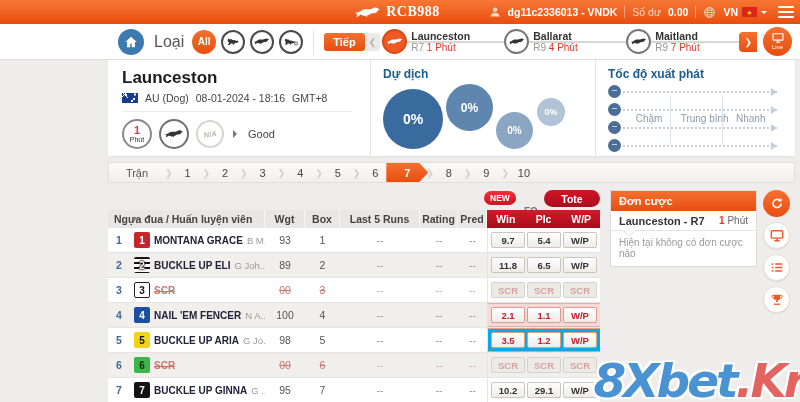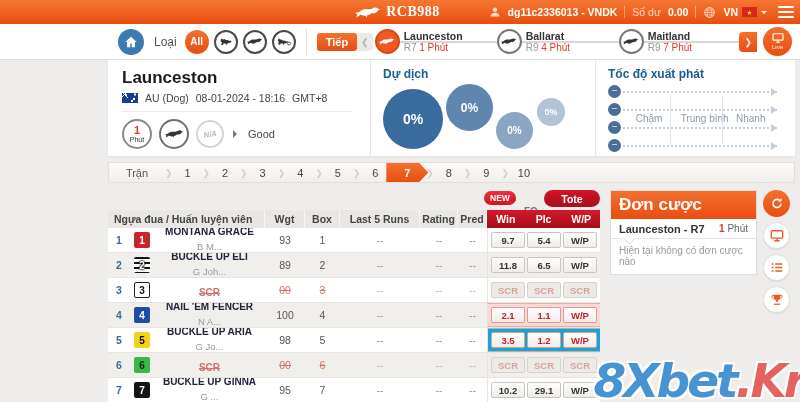--- a/index.html
+++ b/index.html
@@ -20,21 +20,21 @@
   .flag-vn { width:15px; height:10px; background:#da251d; display:inline-flex; align-items:center; justify-content:center; color:#ffdf00; font-size:7px; line-height:1; }
   .caret { width:0; height:0; border:3px solid transparent; border-top-color:#fff; margin-top:3px; }
   .hamburger { width:16px; display:flex; flex-direction:column; gap:2.5px; cursor:pointer; margin-left:4px; }
   .hamburger i { display:block; height:2.5px; background:#fff; border-radius:1px; }
 
   
   .navbar { height:36px; background:#fff; border-bottom:1px solid #ddd; display:flex; align-items:center; padding-left:118px; position:relative; z-index:10; }
   .circle { border-radius:50%; display:flex; align-items:center; justify-content:center; flex:none; }
   .home-btn { width:26px; height:26px; background:#3d7ab0; color:#fff; }
   .home-btn svg { width:14px; height:14px; }
-  .loai-label { font-size:12px; color:#555; margin:0 8px 0 10px; }
+  .loai-label { font-size:16px; color:#555; margin:0 8px 0 10px; }
   .all-btn { width:24px; height:24px; background:linear-gradient(#f4702f,#e94e11); color:#fff; font-size:10px; font-weight:bold; }
   .animal-btn { width:24px; height:24px; border:2px solid #4a4a4a; background:#fff; color:#333; margin-left:5px; }
   .animal-btn svg { width:16px; height:9px; }
   .nav-div { width:1px; height:26px; background:#e6e4e1; margin:0 10px; }
   .tiep-btn { background:linear-gradient(#f4702f,#e94e11); color:#fff; font-weight:bold; font-size:11px; padding:3px 9px; border-radius:3px; }
   .prev-tab { background:#eceae7; border-radius:0 4px 4px 0; color:#b5b2ae; font-size:9px; padding:4px 4px; margin-right:2px; }
   .tracks { display:flex; flex:1; position:relative; height:36px; align-items:center; overflow:hidden; }
   .tracks::before { content:""; position:absolute; left:0; right:0; top:17px; height:2px; background:#d9d7d4; }
   .track { display:flex; align-items:center; width:122px; flex:none; position:relative; cursor:pointer; }
   .track-circle { width:25px; height:25px; border:2px solid #777; background:#fff; color:#333; }
@@ -119,40 +119,40 @@
   .td.c-num { width:22px; color:#3f6899; font-weight:bold; }
   .td.c-box { width:24px; }
   .boxchip { width:16px; height:16px; border-radius:2px; font-size:10px; font-weight:bold; display:flex; align-items:center; justify-content:center; }
   .b1 { background:#c8242c; color:#fff; }
   .b2 { background:repeating-linear-gradient(180deg,#141414 0 2.5px,#fff 2.5px 5px); color:#fff; text-shadow:0 0 2px #000,0 0 2px #000,0 0 2px #000; }
   .b3 { background:#fff; border:1.5px solid #222; color:#111; }
   .b4 { background:#1d4fa1; color:#fff; }
   .b5 { background:#f2d31b; color:#111; }
   .b6 { background:#3cb54a; color:#0a2a0f; }
   .b7 { background:#141414; color:#fff; }
-  .td.c-name { width:111px; justify-content:flex-end; gap:4px; overflow:hidden; white-space:nowrap;flex-direction:column; }
+  .td.c-name { width:111px; justify-content:flex-start; gap:4px; overflow:hidden; white-space:nowrap; }
   .dogname { font-weight:bold; color:#22223a; font-size:10px; }
   .trainer { color:#9a9a9a; font-size:9.5px; }
   .td.c-wgt { width:40px; } .td.c-box2 { width:35px; }
   .td.c-runs { width:80px; color:#999; } .td.c-rating { width:38px; color:#999; } .td.c-pred { width:29px; color:#999; }
   .odds-wrap { width:113px; display:flex; align-items:center; justify-content:space-between; padding:0 3px; border-left:1px solid #e7e4e1; }
   .odd-btn { width:34px; height:16px; border-radius:2px; background:linear-gradient(#ffffff,#efece8); border:1px solid #c9c5c0; font-size:9.5px; font-weight:bold; color:#333; display:flex; align-items:center; justify-content:center; cursor:pointer; }
   .trow.scratched .dogname { color:#c9766f; text-decoration:line-through; font-weight:bold; }
   .trow.scratched .c-wgt, .trow.scratched .c-box2 { color:#c9766f; text-decoration:line-through; }
   .trow.scratched .c-runs, .trow.scratched .c-rating, .trow.scratched .c-pred { color:#dba9a4; }
   .trow.scratched .odd-btn { background:#eceae7; border-color:#d5d2cd; color:#d9a39d; cursor:default; }
   .trow.hot .odds-wrap { background:#f6d9d4; border-top:1px solid #e5b0a8; border-bottom:1px solid #e5b0a8; }
   .trow.hot .odd-btn { border-color:#dc9c93; color:#c3202c; }
   .trow.warm .odds-wrap { background:#0ea5e9; border-top:1px solid #e2a573; border-bottom:1px solid #e2a573; }
   .trow.warm .odd-btn { border-color:#dda377; color:#c3202c; }
 
   
   .sidebar { position:absolute; left:502px; top:130px; width:147px; }
   .panel { background:#fff; border:1px solid #ddd; }
-  .panel-h-orange { background:linear-gradient(#f4702f,#e94e11); color:#fff; font-weight:bold; font-size:17px; padding:4px 8px; }
+  .panel-h-orange { background:linear-gradient(#f4702f,#e94e11); color:#fff; font-weight:bold; font-size:11px; padding:4px 8px; }
   .slip-row1 { display:flex; justify-content:space-between; padding:4px 8px 3px; border-bottom:1px solid #e7e4e1; position:relative; }
   .slip-track { font-size:11px; font-weight:bold; color:#333; }
   .slip-time { font-size:10px; color:#666; }
   .slip-time b { color:#e03a2f; }
   .slip-row1::after { content:""; position:absolute; left:14px; bottom:-5px; width:8px; height:8px; background:#fff; border-right:1px solid #e7e4e1; border-bottom:1px solid #e7e4e1; transform:rotate(45deg); }
   .slip-empty { font-size:10px; color:#9a9a9a; padding:6px 8px 7px; }
   .panel-h-dark { background:linear-gradient(#3b3937,#171615); color:#fff; font-weight:bold; font-size:11px; padding:4px 8px; }
   .trade-body { display:flex; align-items:center; font-size:10px; color:#9a9a9a; }
   .trade-dash { width:16px; text-align:center; border-right:1px solid #eceae7; padding:5px 0; color:#bbb; }
   .trade-txt { padding-left:6px; }

